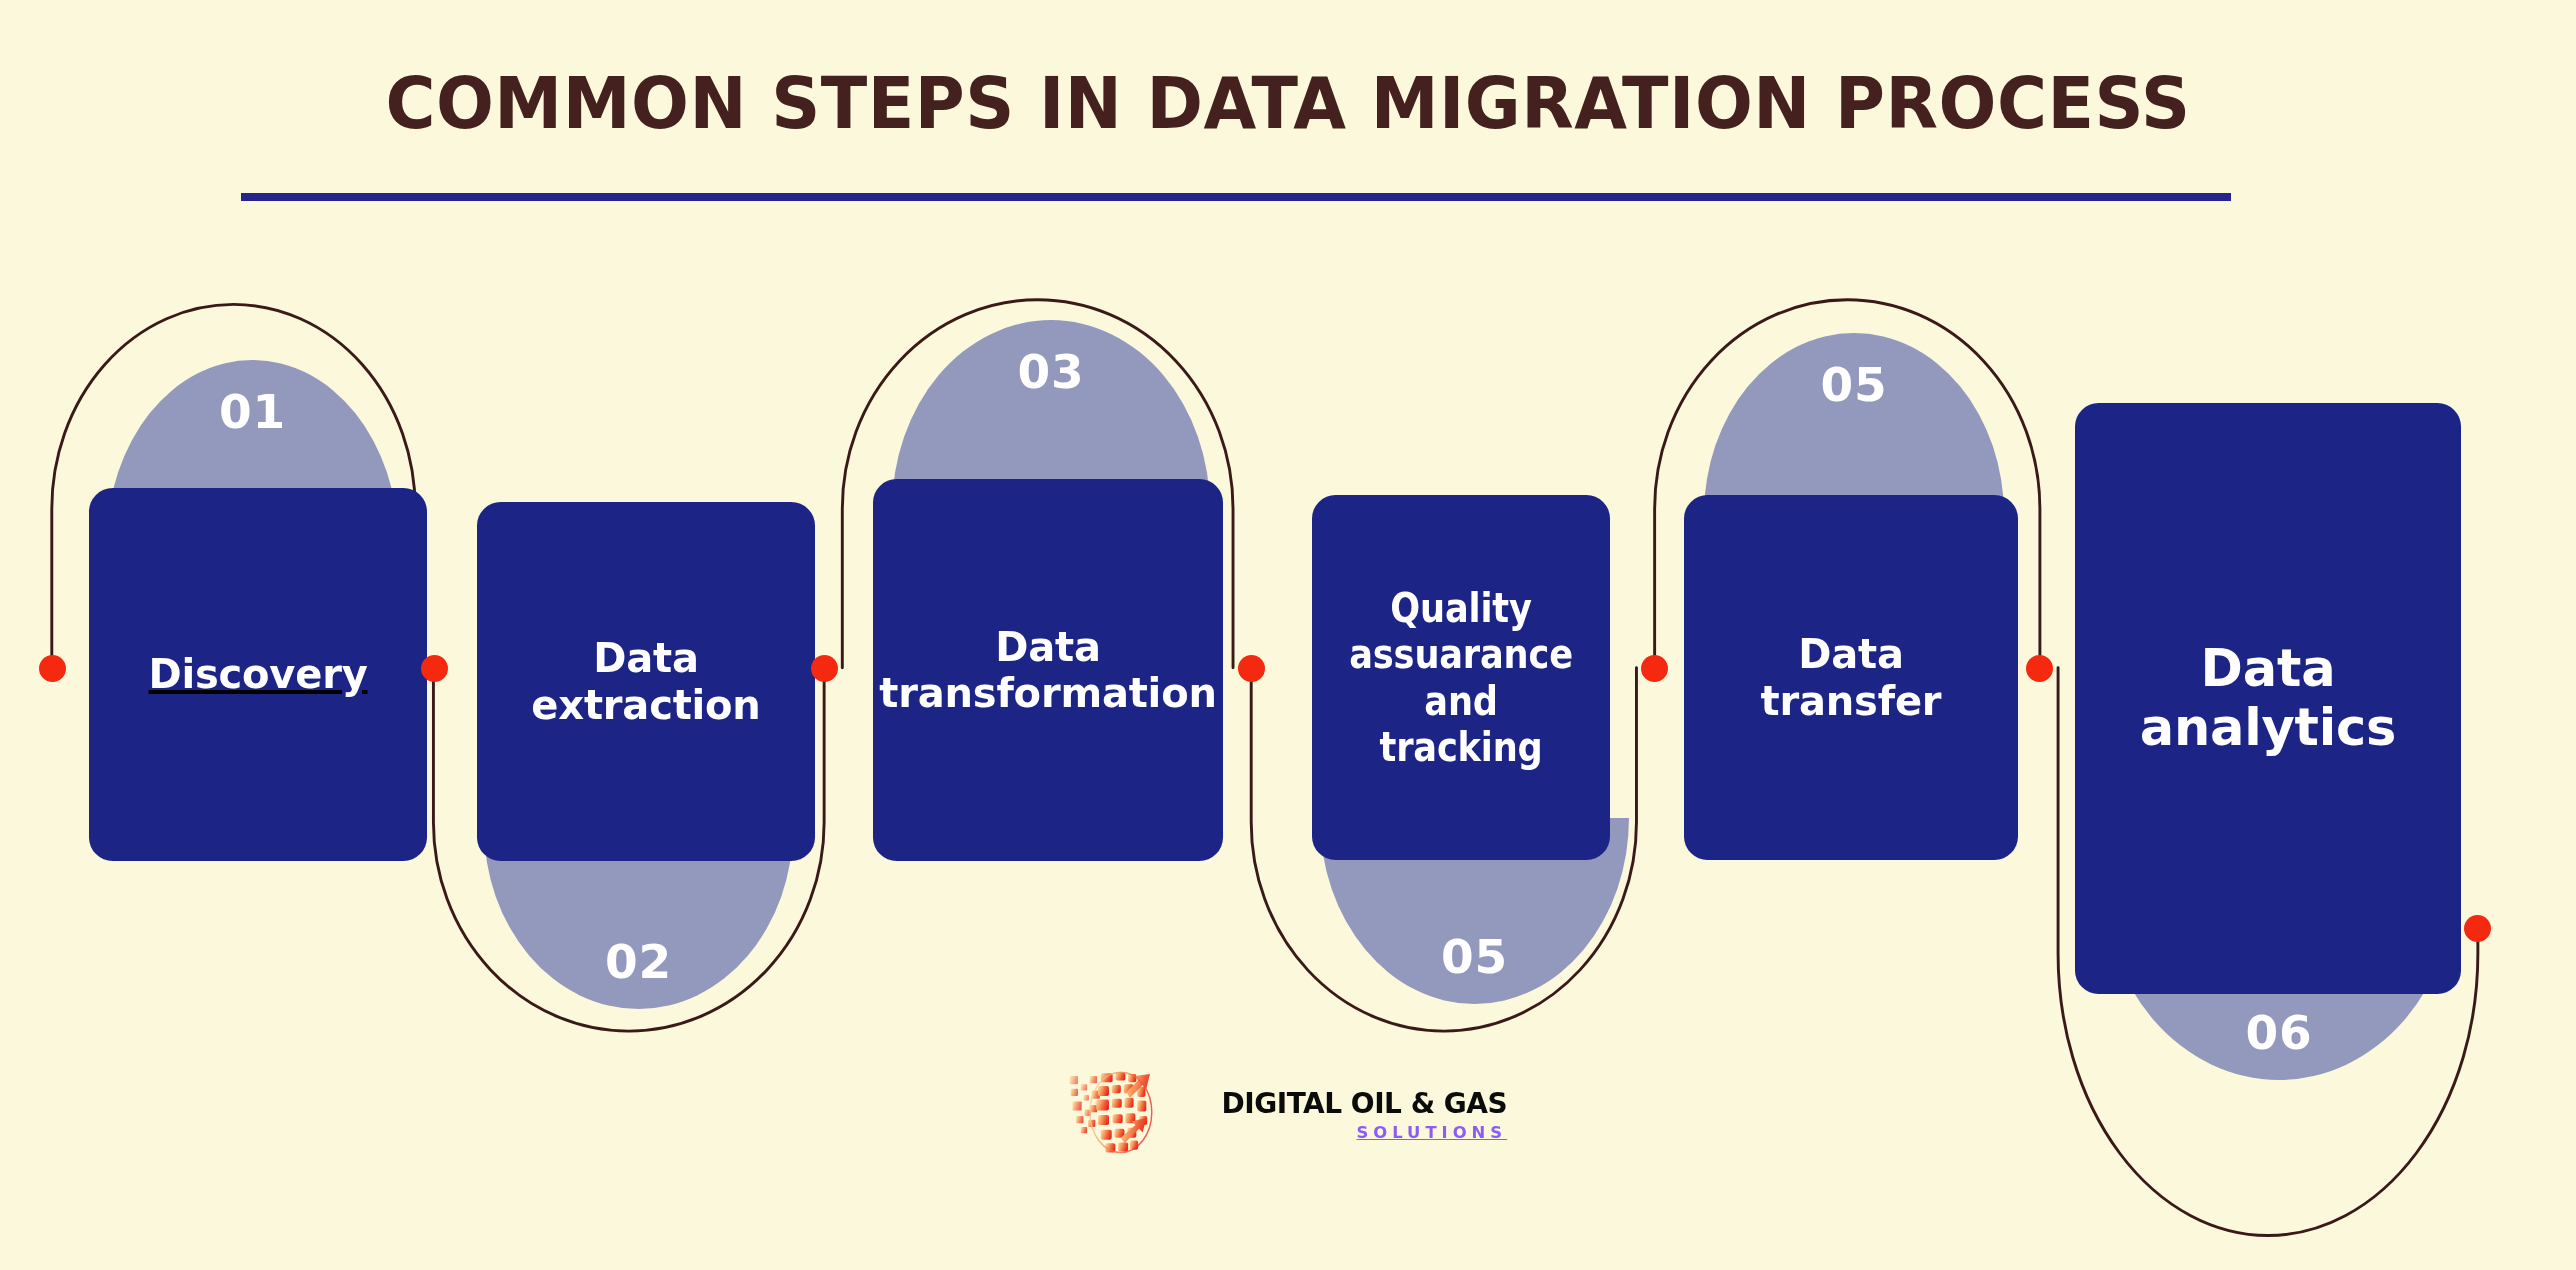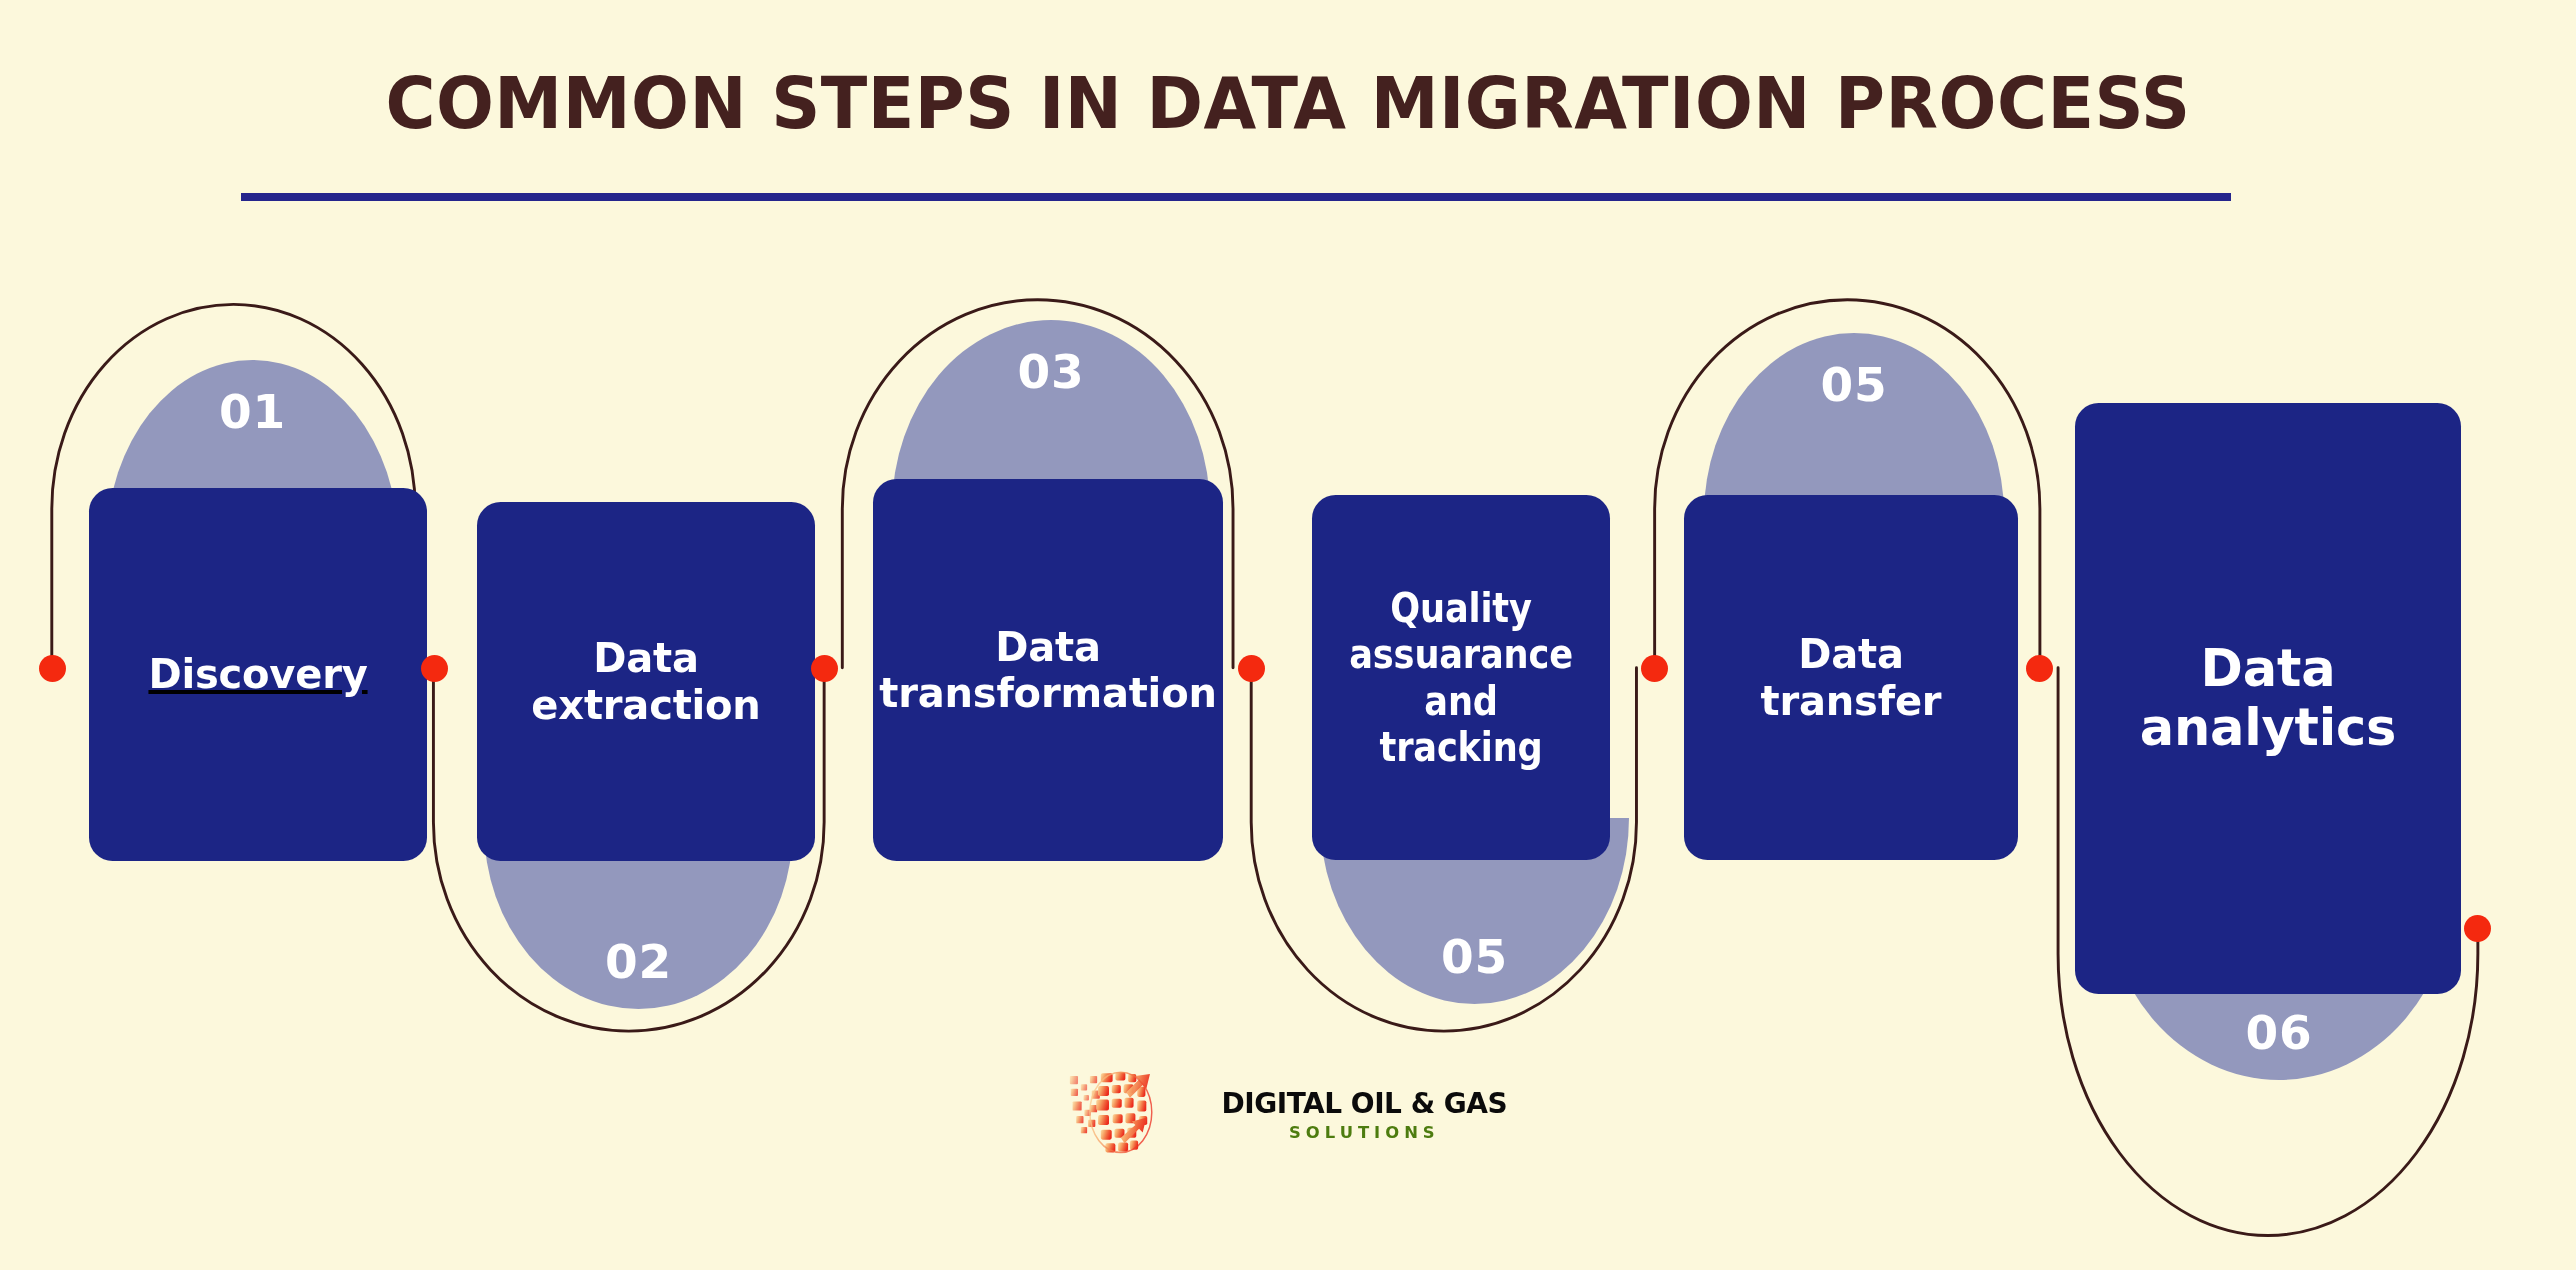--- a/index.html
+++ b/index.html
@@ -149,26 +149,27 @@
     font-size: 28px;
     color: #0B0B0B;
     letter-spacing: -0.5px;
     line-height: 1;
     white-space: nowrap;
   }
   #logo-sub {
     font-family: "DejaVu Sans", sans-serif;
     font-weight: bold;
     font-size: 16.4px;
-    color: #4d7c0f;
+    color: #8b5cf6;
     letter-spacing: 5px;
     line-height: 1;
     margin-top: 7.3px;
-    text-align: center;
+    text-align: right;
     white-space: nowrap;
+    text-decoration: underline;
   }
 </style>
 </head>
 <body>
 
 <div id="canvas">
 
   <div id="title-block">
     <div id="page-title">COMMON STEPS IN DATA MIGRATION PROCESS</div>
   </div>

